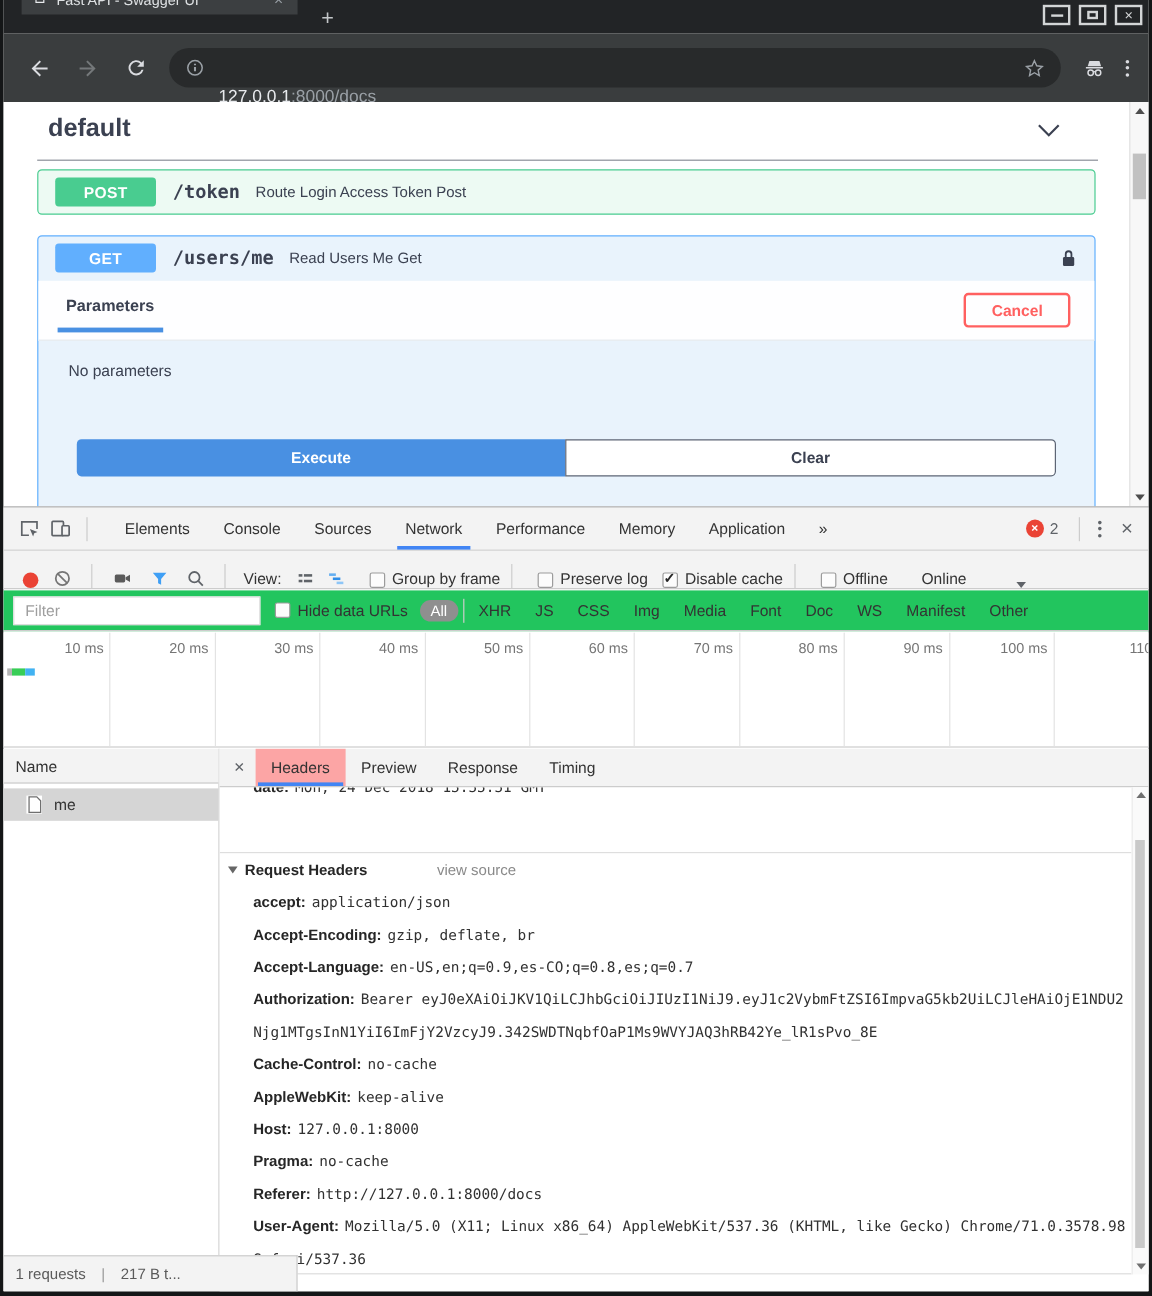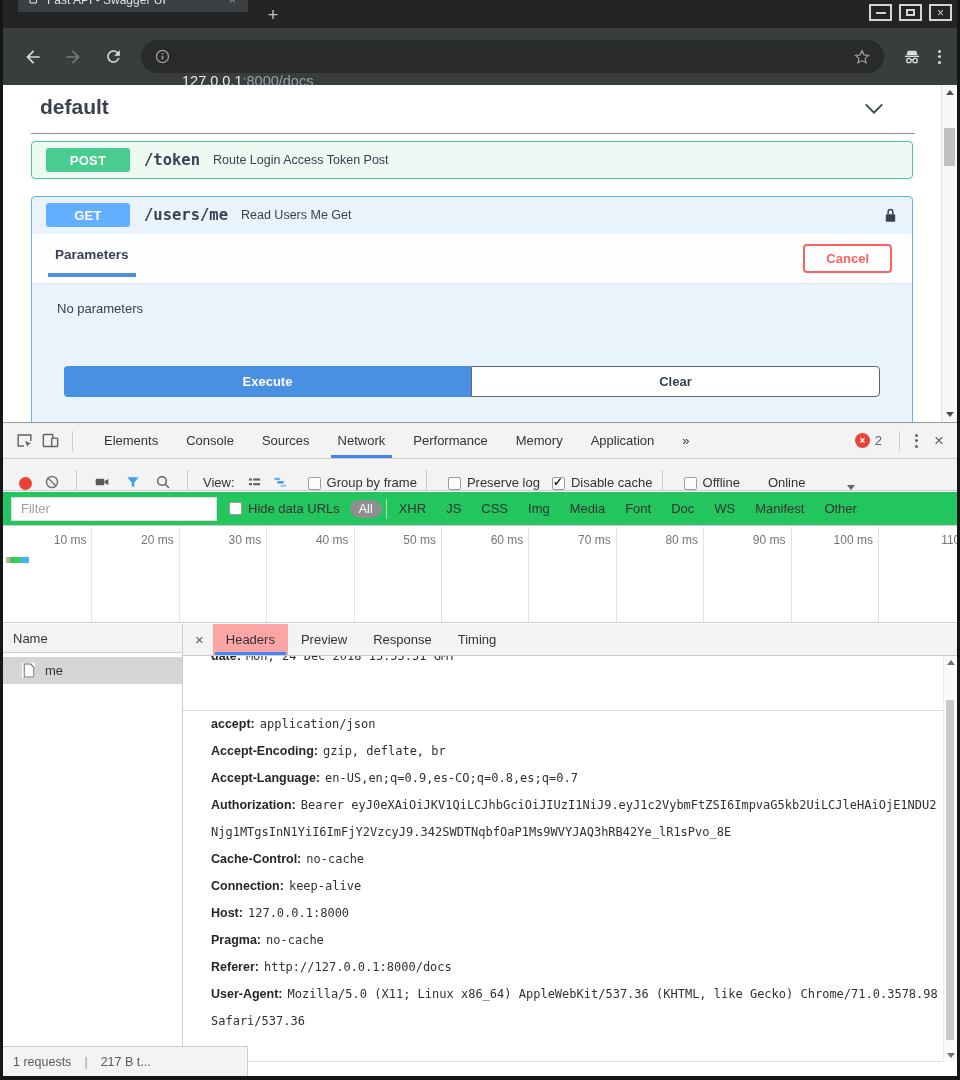--- a/index.html
+++ b/index.html
@@ -424,26 +424,31 @@
         <span class="dd-tab">Response</span>
         <span class="dd-tab">Timing</span>
       </div>
       <div class="dd-content">
         <div class="resp-clip">
           <div class="inner">
             <div class="hdr-line"><span class="hdr-name">date:</span><span class="hdr-val">Mon, 24 Dec 2018 15:55:51 GMT</span></div>
           </div>
         </div>
         <div class="hr"></div>
+        <div class="rh-row">
+          <span class="rh-tri"></span>
+          <span class="rh-title">Request Headers</span>
+          <span class="view-source">view source</span>
+        </div>
         <div class="hdr-line"><span class="hdr-name">accept:</span><span class="hdr-val">application/json</span></div>
         <div class="hdr-line"><span class="hdr-name">Accept-Encoding:</span><span class="hdr-val">gzip, deflate, br</span></div>
         <div class="hdr-line"><span class="hdr-name">Accept-Language:</span><span class="hdr-val">en-US,en;q=0.9,es-CO;q=0.8,es;q=0.7</span></div>
         <div class="hdr-line"><span class="hdr-name">Authorization:</span><span class="hdr-val">Bearer eyJ0eXAiOiJKV1QiLCJhbGciOiJIUzI1NiJ9.eyJ1c2VybmFtZSI6ImpvaG5kb2UiLCJleHAiOjE1NDU2Njg1MTgsInN1YiI6ImFjY2VzcyJ9.342SWDTNqbfOaP1Ms9WVYJAQ3hRB42Ye_lR1sPvo_8E</span></div>
         <div class="hdr-line"><span class="hdr-name">Cache-Control:</span><span class="hdr-val">no-cache</span></div>
-        <div class="hdr-line"><span class="hdr-name">Connection:</span><span class="hdr-val">keep-alive</span></div>
+        <div class="hdr-line"><span class="hdr-name">AppleWebKit:</span><span class="hdr-val">keep-alive</span></div>
         <div class="hdr-line"><span class="hdr-name">Host:</span><span class="hdr-val">127.0.0.1:8000</span></div>
         <div class="hdr-line"><span class="hdr-name">Pragma:</span><span class="hdr-val">no-cache</span></div>
         <div class="hdr-line"><span class="hdr-name">Referer:</span><span class="hdr-val">http://127.0.0.1:8000/docs</span></div>
         <div class="hdr-line"><span class="hdr-name">User-Agent:</span><span class="hdr-val">Mozilla/5.0 (X11; Linux x86_64) AppleWebKit/537.36 (KHTML, like Gecko) Chrome/71.0.3578.98 Safari/537.36</span></div>
       </div>
       <div class="dd-scroll">
         <span class="tri-up dd-up" style="border-bottom-color:#6f6f6f;"></span>
         <div class="dd-thumb"></div>
         <span class="tri-down dd-down" style="border-top-color:#6f6f6f;"></span>
       </div>

